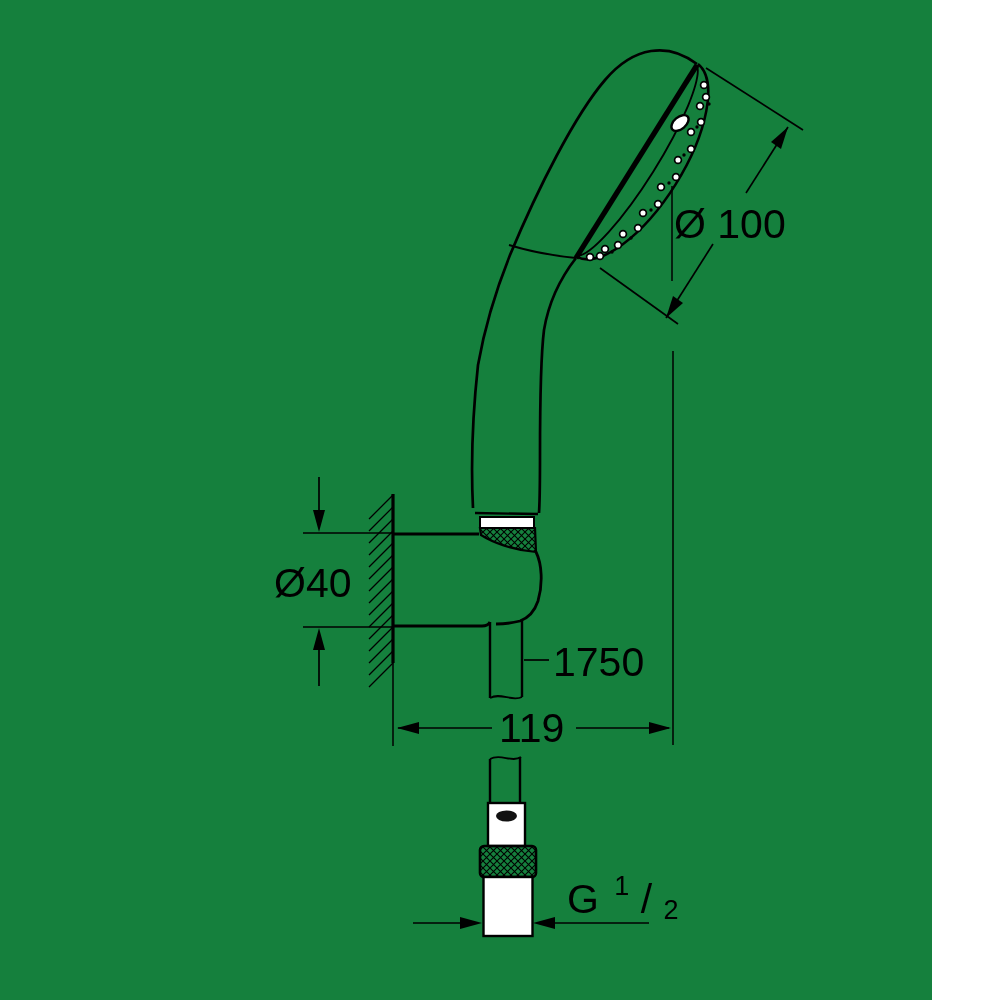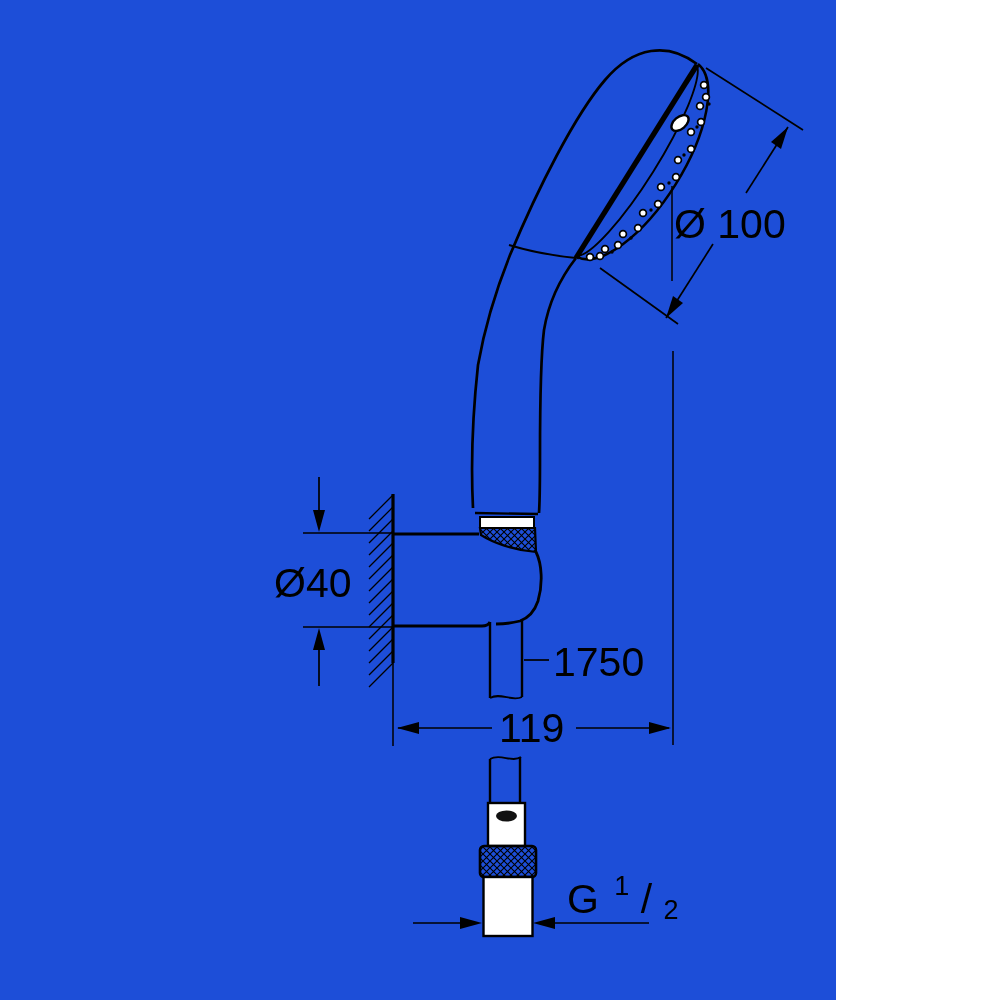--- a/index.html
+++ b/index.html
@@ -1,16 +1,16 @@
 <!DOCTYPE html>
 <html><head>
 <meta charset="utf-8">
 <style>
   html,body{margin:0;padding:0;background:#ffffff;}
-  .canvas{width:836px;height:1000px;position:relative;background:#1d4ed8;overflow:hidden;}
+  .canvas{width:932px;height:1000px;position:relative;background:#15803d;overflow:hidden;}
   svg{display:block;}
   text{font-family:"Liberation Sans", sans-serif;fill:#000;}
   .dim-label{font-size:41px;}
   .frac{font-size:27px;}
 </style>
 </head>
 <body>
 
 <div class="canvas">
 <svg width="1000" height="1000" viewBox="0 0 1000 1000">

